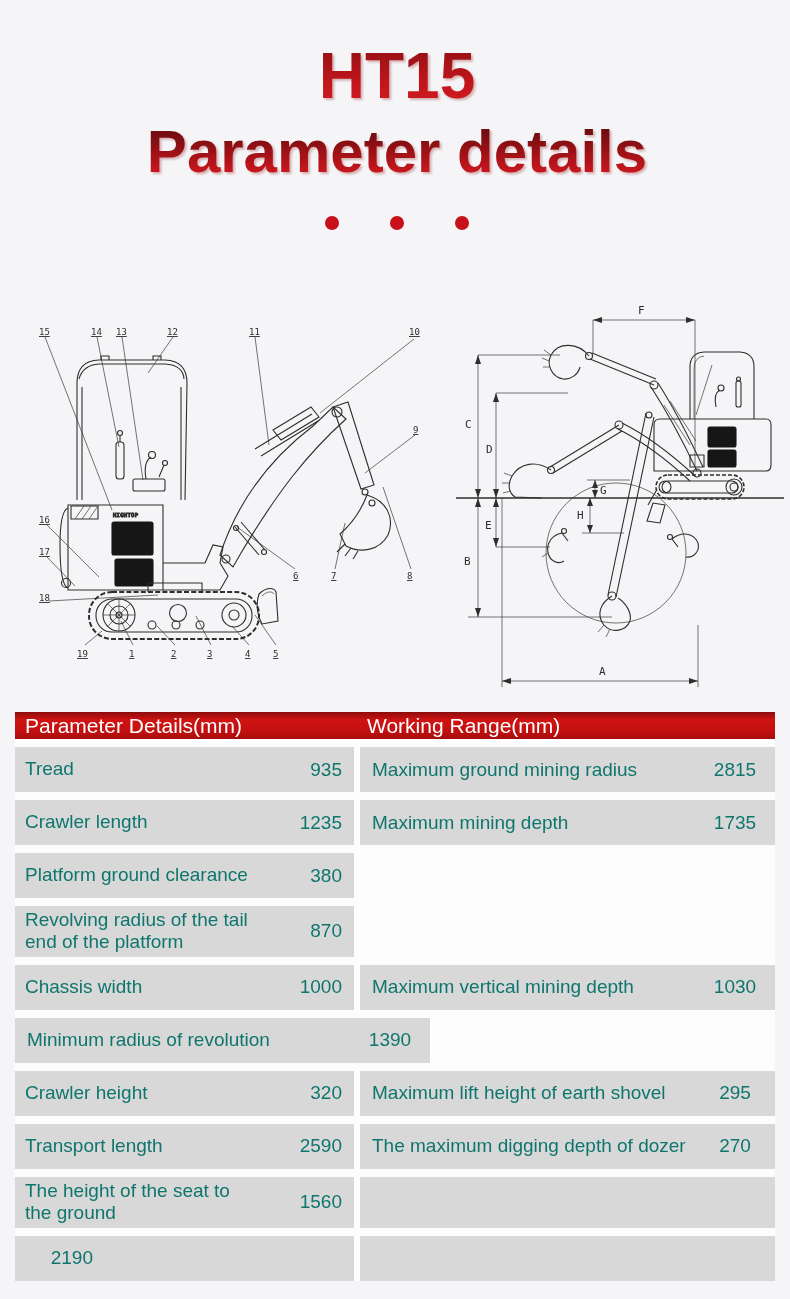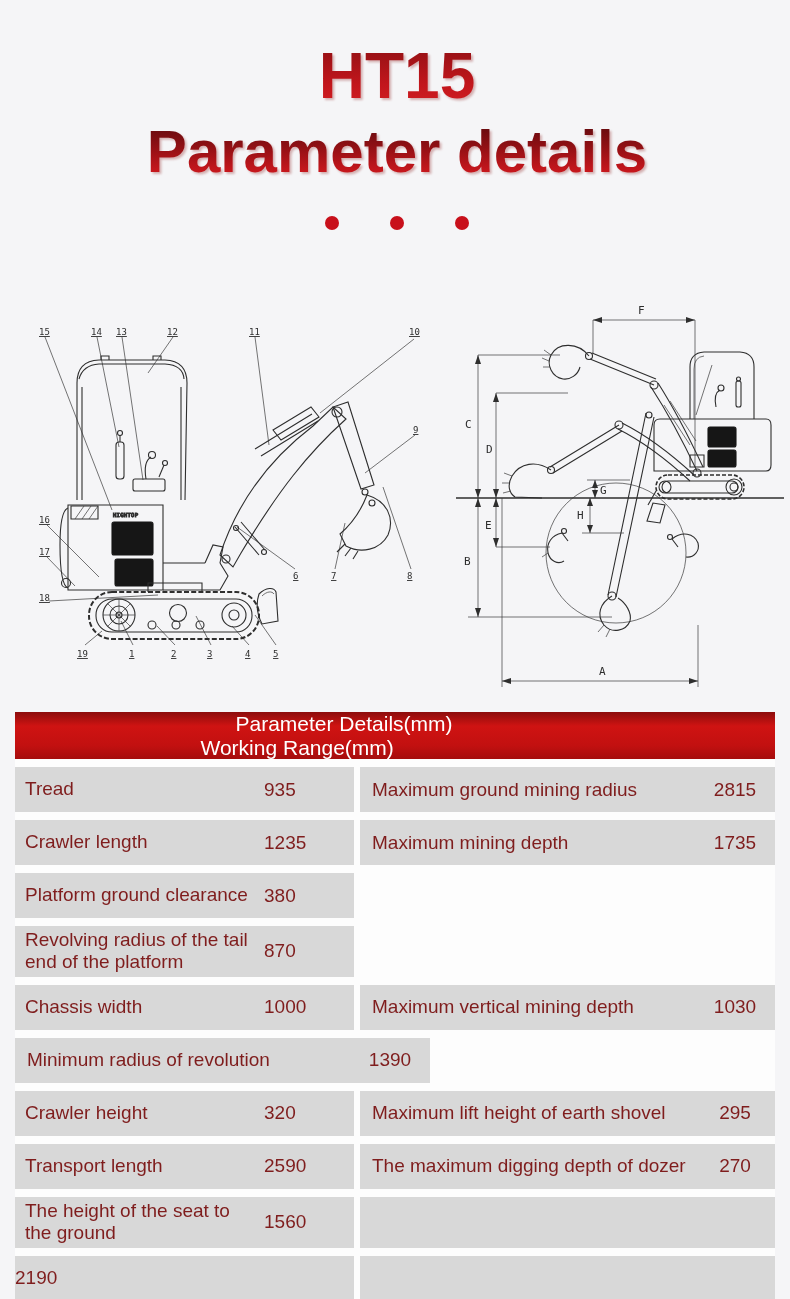--- a/index.html
+++ b/index.html
@@ -25,29 +25,29 @@
   svg .num{font-size:9px;text-decoration:underline;}
   svg .dim{font-size:11px;}
   svg path,svg line,svg rect,svg circle,svg polyline{vector-effect:non-scaling-stroke;}
   .ln{stroke:#2e2e2e;stroke-width:1.1;fill:none;}
   .thin{stroke:#3a3a3a;stroke-width:.7;fill:none;}
   .dk{fill:#161616;stroke:#161616;}
   .arr{fill:#2e2e2e;stroke:none;}
 
   
   .spec{position:absolute;top:712px;left:15px;width:760px;background:#fdfdfd;}
-  .thead{display:flex;height:47px;align-items:center;color:#fff;font-size:21px;
-         background:linear-gradient(180deg,#8c0c0c 0%,#cf1312 30%,#c21010 72%,#a50d0d 100%);flex-direction:column;}
+  .thead{display:flex;height:27px;align-items:center;color:#fff;font-size:21px;
+         background:linear-gradient(180deg,#8c0c0c 0%,#cf1312 30%,#c21010 72%,#a50d0d 100%);}
   .thead .h-left{width:339px;padding-left:10px;box-sizing:border-box;}
   .thead .h-right{width:415px;padding-left:13px;box-sizing:border-box;}
   .trow{display:flex;margin-top:8px;}
-  .cell{background:#d8d8d8;display:flex;align-items:center;font-size:19px;color:#7f1d1d;min-height:45px;box-sizing:border-box;}
+  .cell{background:#d8d8d8;display:flex;align-items:center;font-size:19px;color:#0f766e;min-height:45px;box-sizing:border-box;}
   .cell.left{width:339px;margin-right:6px;}
   .cell.left .lbl{flex:1;padding:3px 4px 3px 10px;line-height:1.18;}
-  .cell.left .val{flex:0 0 78px;text-align:left;margin-right:12px;}
+  .cell.left .val{flex:0 0 78px;text-align:right;margin-right:12px;}
   .cell.right{width:415px;}
   .cell.right .lbl{flex:1;padding-left:12px;white-space:nowrap;}
   .cell.right .val{flex:0 0 68px;text-align:center;margin-right:6px;}
 </style>
 </head>
 <body>
 
 <div class="page">
 
   <div class="hero">

